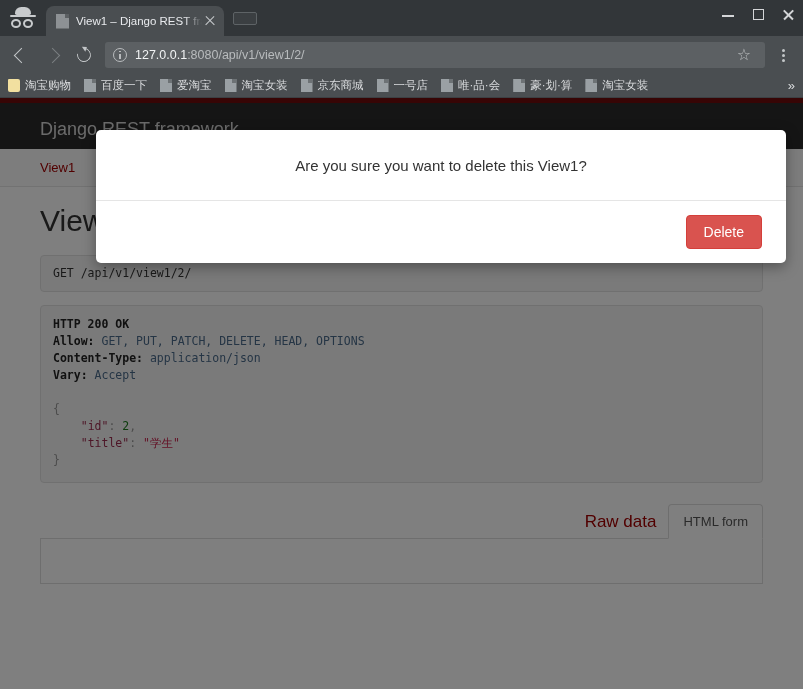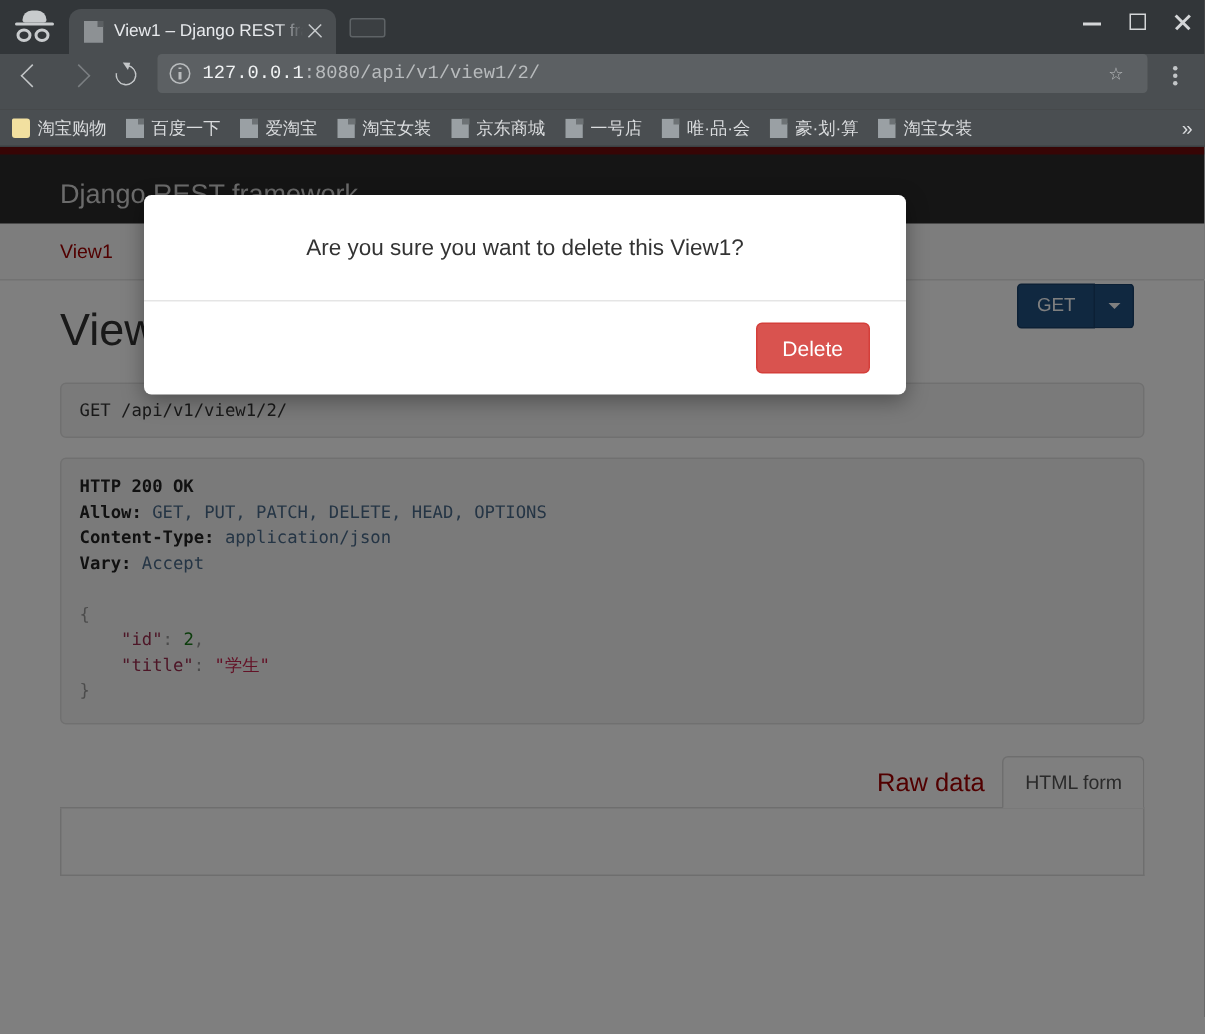--- a/index.html
+++ b/index.html
@@ -87,23 +87,22 @@
   .wc {
     width: 30px; height: 30px; position: relative;
   }
   .wc .min { position:absolute; left:9px; top:15px; width:12px; height:1.6px; background:#d4d6d8; }
   .wc .max { position:absolute; left:10px; top:9px; width:11px; height:11px; border:1.6px solid #d4d6d8; }
   .wc .cl1, .wc .cl2 { position:absolute; left:9px; top:14px; width:13px; height:1.6px; background:#d4d6d8; }
   .wc .cl1 { transform: rotate(45deg); }
   .wc .cl2 { transform: rotate(-45deg); }
 
   .toolbar {
-    height: 37px; background: #4a4e51; display: flex; align-items: flex-start;
+    height: 37px; background: #4a4e51; display: flex; align-items: center;
     padding: 0 8px;
-    font-family: Liberation Mono, monospace;
   }
   .navbtn {
     width: 28px; height: 28px; flex: 0 0 28px; position: relative;
     margin-right: 3px;
   }
   .arrow-left, .arrow-right {
     position: absolute; left: 8px; top: 9px; width: 11px; height: 11px;
     border-left: 1.8px solid #c3c6c8; border-bottom: 1.8px solid #c3c6c8;
   }
   .arrow-left { transform: rotate(45deg); }
@@ -267,21 +266,21 @@
     background: #205081; color: #fff; border: 1px solid #19406a;
     border-radius: 3px; font-size: 13px; padding: 7px 16px;
   }
 
   
   .backdrop {
     position: absolute; left: 0; top: 98px; width: 803px; height: 591px;
     background: rgba(0,0,0,0.5);
   }
   .modal {
-    position: absolute; left: 96px; top: 130px; width: 508px;
+    position: absolute; left: 96px; top: 130px; width: 690px;
     background: #fff; border-radius: 5px;
     box-shadow: 0 4px 14px rgba(0,0,0,0.35);
     overflow: hidden;
   }
   .modal-body {
     padding: 27px 30px 26px 30px; text-align: center;
     font-size: 15px; color: #333;
   }
   .modal-footer {
     border-top: 1px solid #e5e5e5; padding: 14px 24px;

